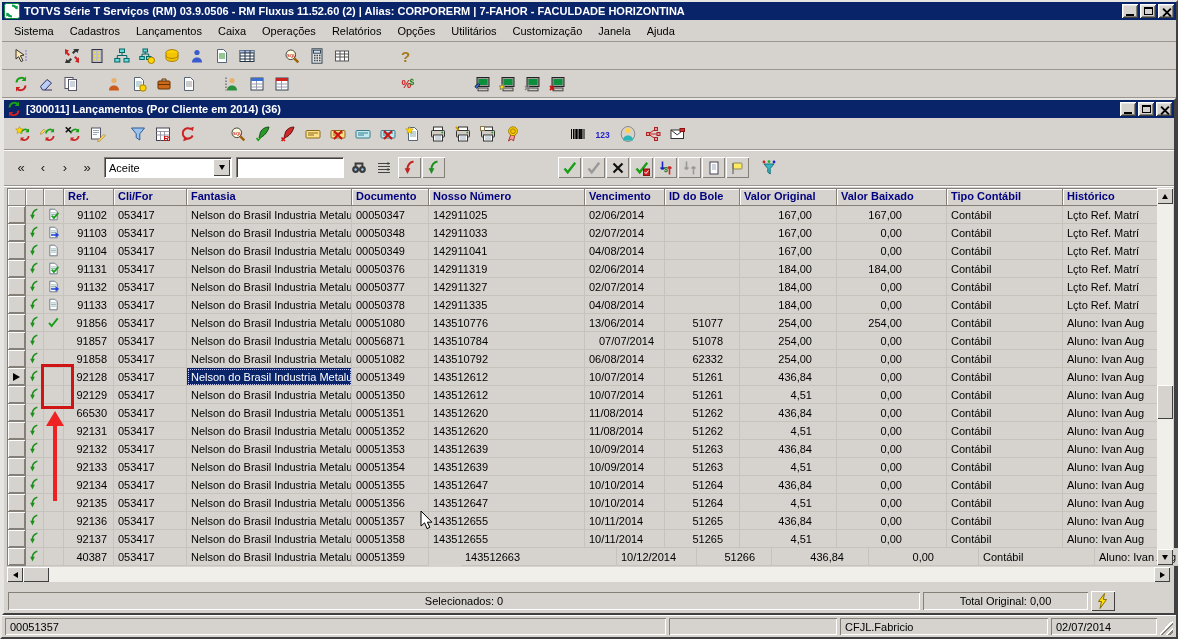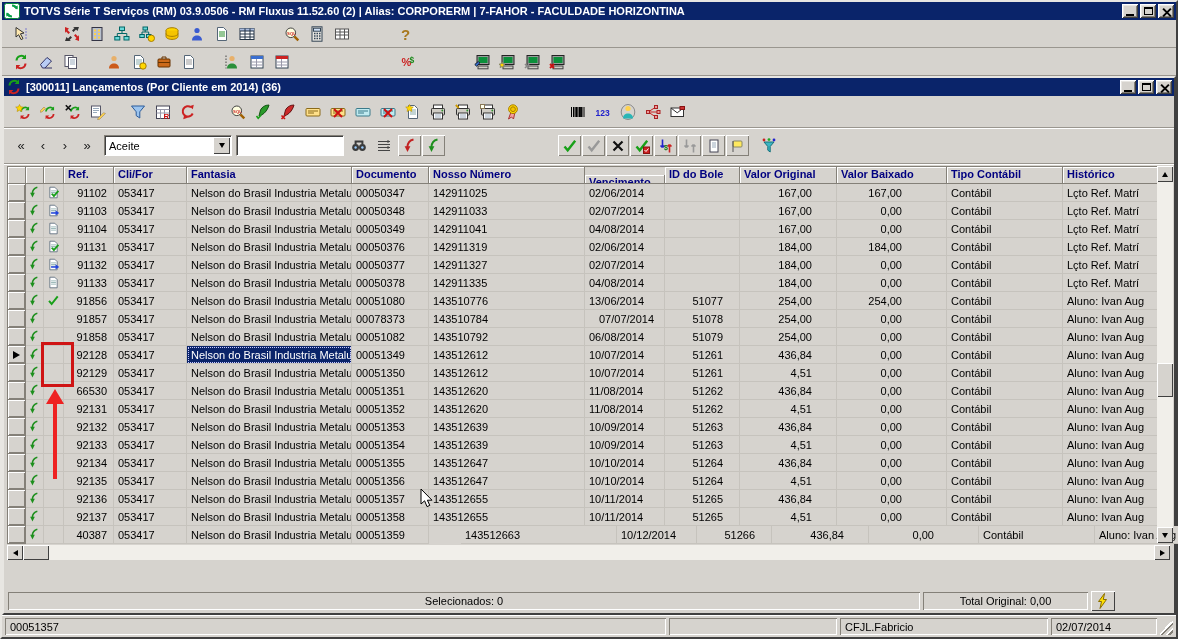--- a/index.html
+++ b/index.html
@@ -108,20 +108,33 @@
         </span>
       <span class="wbtn">
           <span class="g-max"></span>
         </span>
       <span class="wbtn">
           <span class="g-close"></span>
         </span>
     </span>
   </div>
 
+  <div class="menubar" id="menubar">
+      <span class="menu-item">Sistema</span>
+      <span class="menu-item">Cadastros</span>
+      <span class="menu-item">Lançamentos</span>
+      <span class="menu-item">Caixa</span>
+      <span class="menu-item">Operações</span>
+      <span class="menu-item">Relatórios</span>
+      <span class="menu-item">Opções</span>
+      <span class="menu-item">Utilitários</span>
+      <span class="menu-item">Customização</span>
+      <span class="menu-item">Janela</span>
+      <span class="menu-item">Ajuda</span>
+    </div>
   <div class="toolbar" id="toolbar1">
       <span class="tgroup" style="margin-left: 4px;">
         <span class="tbtn">
           <span class="ic">
             <svg width="16" height="16" viewBox="0 0 16 16">
               <path d="M3 1.5l8 5.5-3.6.8 2.6 4.8-1.9 1-2.5-4.9L3 11z" fill="#ffe9b0" stroke="#333"></path>
               <path d="M13 2.5v11" stroke="#22c" stroke-dasharray="1 2"></path>
             </svg>
           </span>
         </span>
@@ -781,21 +794,21 @@
         <div class="grid">
           <div class="ghead" id="ghead">
               <div class="gh" style="width: 18px;"></div>
               <div class="gh" style="width: 18px;"></div>
               <div class="gh" style="width: 20px;"></div>
               <div class="gh" style="width: 50px;">Ref.</div>
               <div class="gh" style="width: 73px;">Cli/For</div>
               <div class="gh" style="width: 165px;">Fantasia</div>
               <div class="gh" style="width: 77px;">Documento</div>
               <div class="gh" style="width: 156px;">Nosso Número</div>
-              <div class="gh" style="width: 80px; margin-top: 8px;">Vencimento</div>
+              <div class="gh" style="width: 80px;">Vencimento</div>
               <div class="gh" style="width: 75px;">ID do Bole</div>
               <div class="gh" style="width: 97px;">Valor Original</div>
               <div class="gh" style="width: 110px;">Valor Baixado</div>
               <div class="gh" style="width: 116px;">Tipo Contábil</div>
               <div class="gh" style="width: 95px;">Histórico</div>
             </div>
           <div id="gbody">
               <div class="grow">
                 <div class="gc gutter" style="width: 18px;"></div>
                 <div class="gc iconcell" style="width: 18px;">
@@ -1016,21 +1029,21 @@
                     <svg width="16" height="16" viewBox="0 0 16 16">
                       <path d="M11.5 1.5C7 2.5 5.5 5.5 5.3 9.5" fill="none" stroke="#1d8f1d" stroke-width="2"></path>
                       <path d="M2.6 8.2L5.5 14l2.9-5.8z" fill="#1d8f1d"></path>
                     </svg>
                   </span>
                 </div>
                 <div class="gc iconcell" style="width: 20px;"></div>
                 <div class="gc num" style="width: 50px;">91857</div>
                 <div class="gc" style="width: 73px;">053417</div>
                 <div class="gc" style="width: 165px;">Nelson do Brasil Industria Metalurgica LI</div>
-                <div class="gc" style="width: 77px;">00078373</div>
+                <div class="gc" style="width: 77px;">00056871</div>
                 <div class="gc" style="width: 156px;">143510784</div>
                 <div class="gc" style="width: 80px; text-align: center;">07/07/2014</div>
                 <div class="gc num" style="width: 75px; padding-right: 16px;">51078</div>
                 <div class="gc num" style="width: 97px; padding-right: 24px;">254,00</div>
                 <div class="gc num" style="width: 110px; padding-right: 44px;">0,00</div>
                 <div class="gc" style="width: 116px;">Contábil</div>
                 <div class="gc" style="width: 95px;">Aluno: Ivan Aug</div>
               </div>
               <div class="grow">
                 <div class="gc gutter" style="width: 18px;"></div>
@@ -1042,21 +1055,21 @@
                     </svg>
                   </span>
                 </div>
                 <div class="gc iconcell" style="width: 20px;"></div>
                 <div class="gc num" style="width: 50px;">91858</div>
                 <div class="gc" style="width: 73px;">053417</div>
                 <div class="gc" style="width: 165px;">Nelson do Brasil Industria Metalurgica LI</div>
                 <div class="gc" style="width: 77px;">00051082</div>
                 <div class="gc" style="width: 156px;">143510792</div>
                 <div class="gc" style="width: 80px;">06/08/2014</div>
-                <div class="gc num" style="width: 75px; padding-right: 16px;">51079</div>
+                <div class="gc num" style="width: 75px; padding-right: 16px;">62332</div>
                 <div class="gc num" style="width: 97px; padding-right: 24px;">254,00</div>
                 <div class="gc num" style="width: 110px; padding-right: 44px;">0,00</div>
                 <div class="gc" style="width: 116px;">Contábil</div>
                 <div class="gc" style="width: 95px;">Aluno: Ivan Aug</div>
               </div>
               <div class="grow">
                 <div class="gc gutter" style="width: 18px;">
                   <span class="rowmark"></span>
                 </div>
                 <div class="gc iconcell" style="width: 18px;">

